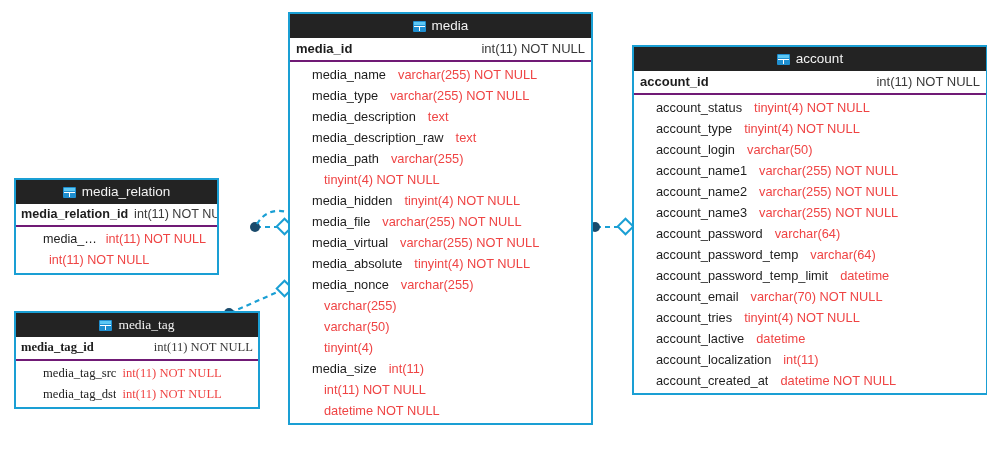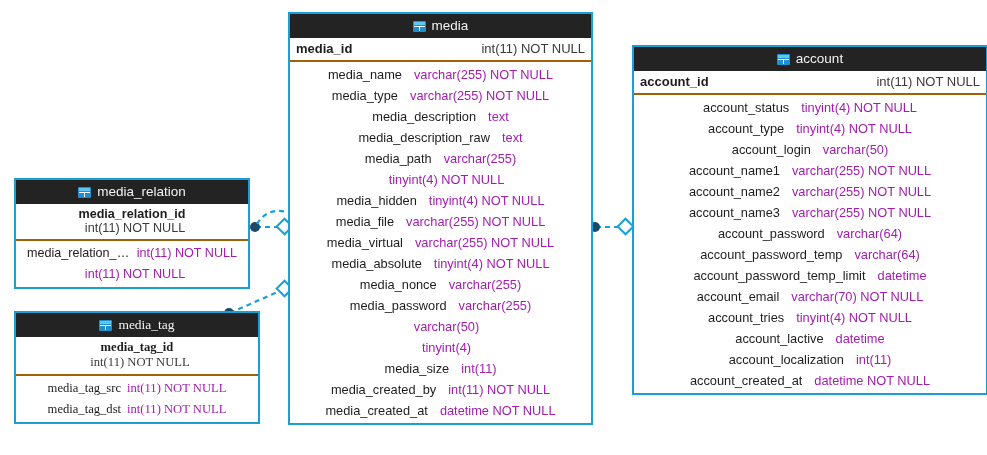--- a/index.html
+++ b/index.html
@@ -51,53 +51,54 @@
     content:"";position:absolute;left:6px;top:5px;width:1px;bottom:1px;
     background:#ffffff;
   }
   .tbl-icon i{
     position:absolute;left:1px;right:1px;top:5px;height:1px;background:#ffffff;display:block;
   }
 
   .pk-row{
     display:flex;
     justify-content:space-between;
-    align-items:center;
+    align-items:flex-start;
     font-weight:bold;
     font-size:13px;
     color:#1d1d1d;
     padding:3px 6px 4px 6px;
-    border-bottom:2px solid #a16207;
+    border-bottom:2px solid #701a75;
     white-space:nowrap;
   }
   .pk-row .coltype{font-weight:normal;color:#3a3a3a;padding-left:10px;}
 
   .cols{padding:2px 0 2px 0;}
   .col-row{
     display:flex;
-    justify-content:center;
+    justify-content:flex-start;
     align-items:center;
     font-size:12.8px;
     color:#1d1d1d;
     padding:1px 6px 1px 6px;
     line-height:19px;
     white-space:nowrap;
-  }
-  .col-row .coltype{color:#a21caf;padding-left:12px;}
+    margin-left:16px;
+  }
+  .col-row .coltype{color:#ef4444;padding-left:12px;}
   .col-row .colname{overflow:hidden;text-overflow:ellipsis;}
 
   
-  .narrow .pk-row{font-size:12.6px;padding:3px 5px 4px 5px;flex-direction:column;}
+  .narrow .pk-row{font-size:12.6px;padding:3px 5px 4px 5px;}
   .narrow .col-row{font-size:12.6px;padding:1px 11px;}
   .narrow .pk-row .coltype,.narrow .col-row .coltype{padding-left:6px;}
 
   
   #tbl-media{left:288px;top:12px;width:305px;}
   #tbl-account{left:632px;top:45px;width:356px;}
-  #tbl-media_relation{left:14px;top:178px;width:236px;}
+  #tbl-media_relation{left:14px;top:178px;width:205px;}
   #tbl-media_tag{left:14px;top:311px;width:246px;font-family:Liberation Serif, serif;}
 </style>
 </head>
 <body>
 
 <div id="canvas">
 
   <svg id="links" width="987" height="455" viewBox="0 0 987 455">
 
     <g>
@@ -174,39 +175,36 @@
         </div>
       <div class="col-row">
           <span class="colname">media_absolute</span>
           <span class="coltype">tinyint(4) NOT NULL</span>
         </div>
       <div class="col-row">
           <span class="colname">media_nonce</span>
           <span class="coltype">varchar(255)</span>
         </div>
       <div class="col-row">
-          <span class="colname">media_password</span>
           <span class="coltype">varchar(255)</span>
         </div>
       <div class="col-row">
           <span class="coltype">varchar(50)</span>
         </div>
       <div class="col-row">
           <span class="coltype">tinyint(4)</span>
         </div>
       <div class="col-row">
           <span class="colname">media_size</span>
           <span class="coltype">int(11)</span>
         </div>
       <div class="col-row">
-          <span class="colname">media_created_by</span>
-          <span class="coltype">int(11) NOT NULL</span>
-        </div>
-      <div class="col-row">
-          <span class="colname">media_created_at</span>
+          <span class="coltype">int(11) NOT NULL</span>
+        </div>
+      <div class="col-row">
           <span class="coltype">datetime NOT NULL</span>
         </div>
     </div>
   </div>
 
   <div class="table" id="tbl-account">
     <div class="tbl-header">
       <span class="hdr-inner">
         <span class="tbl-icon">
             <i></i>

